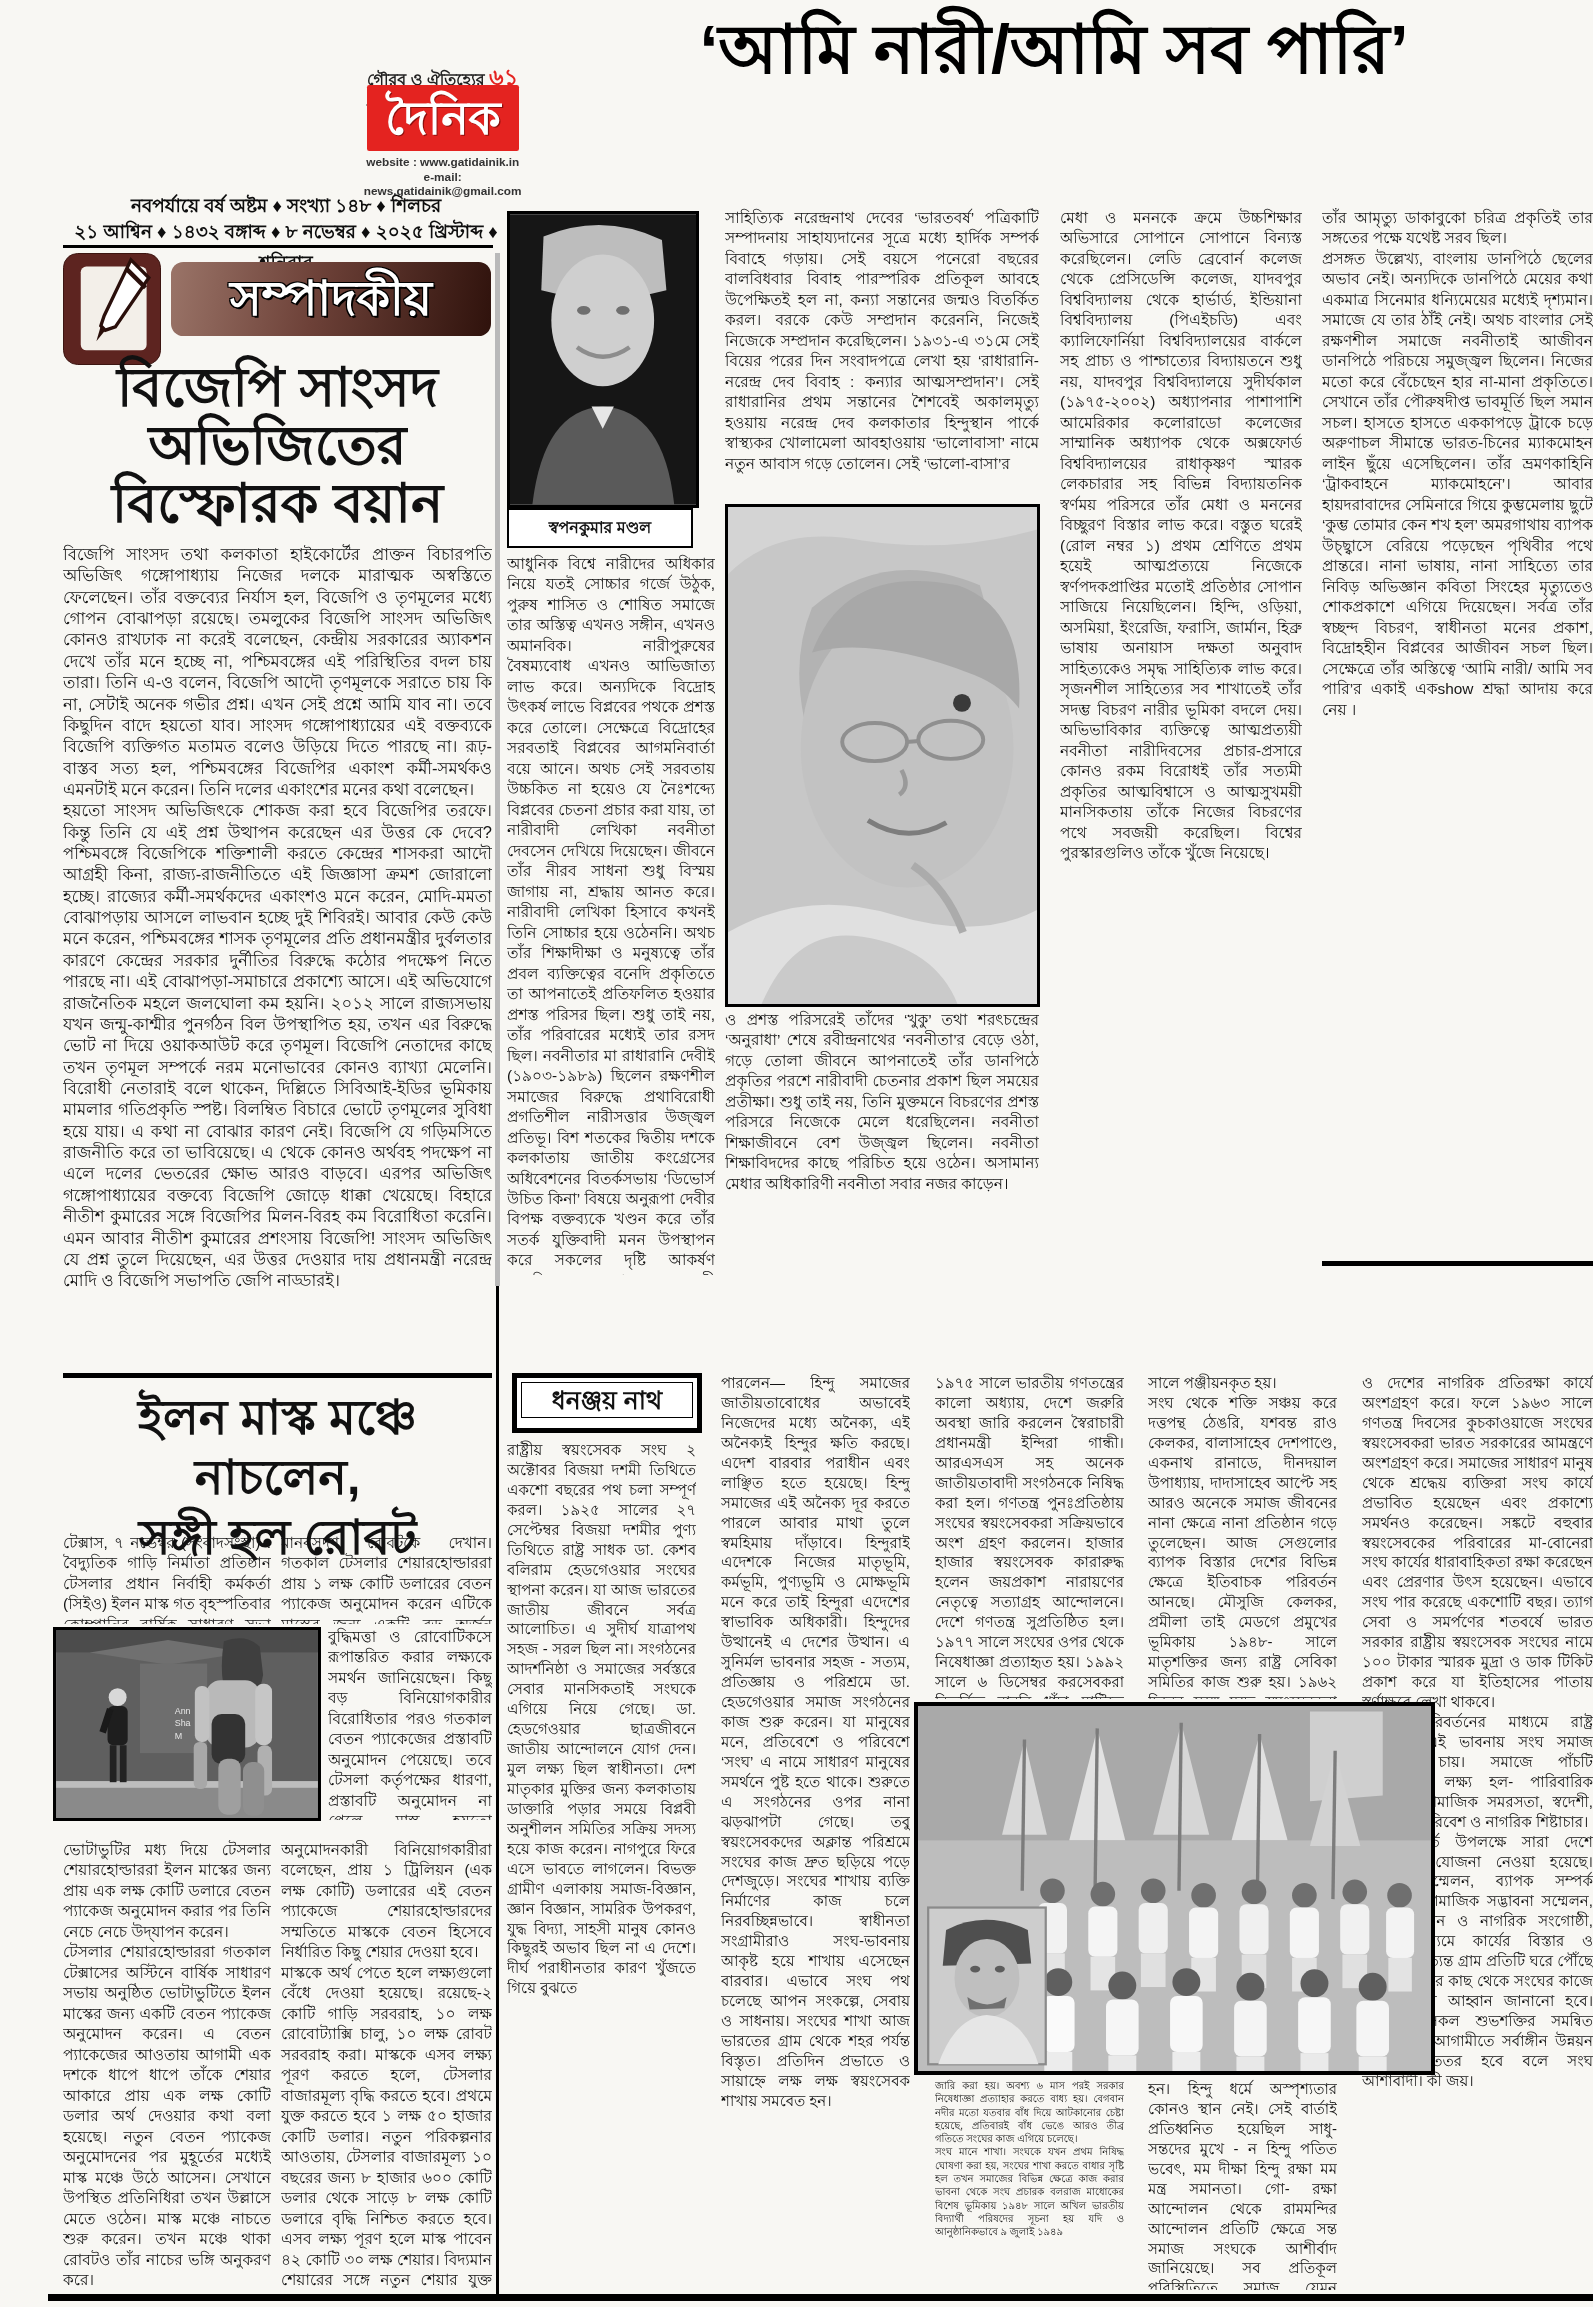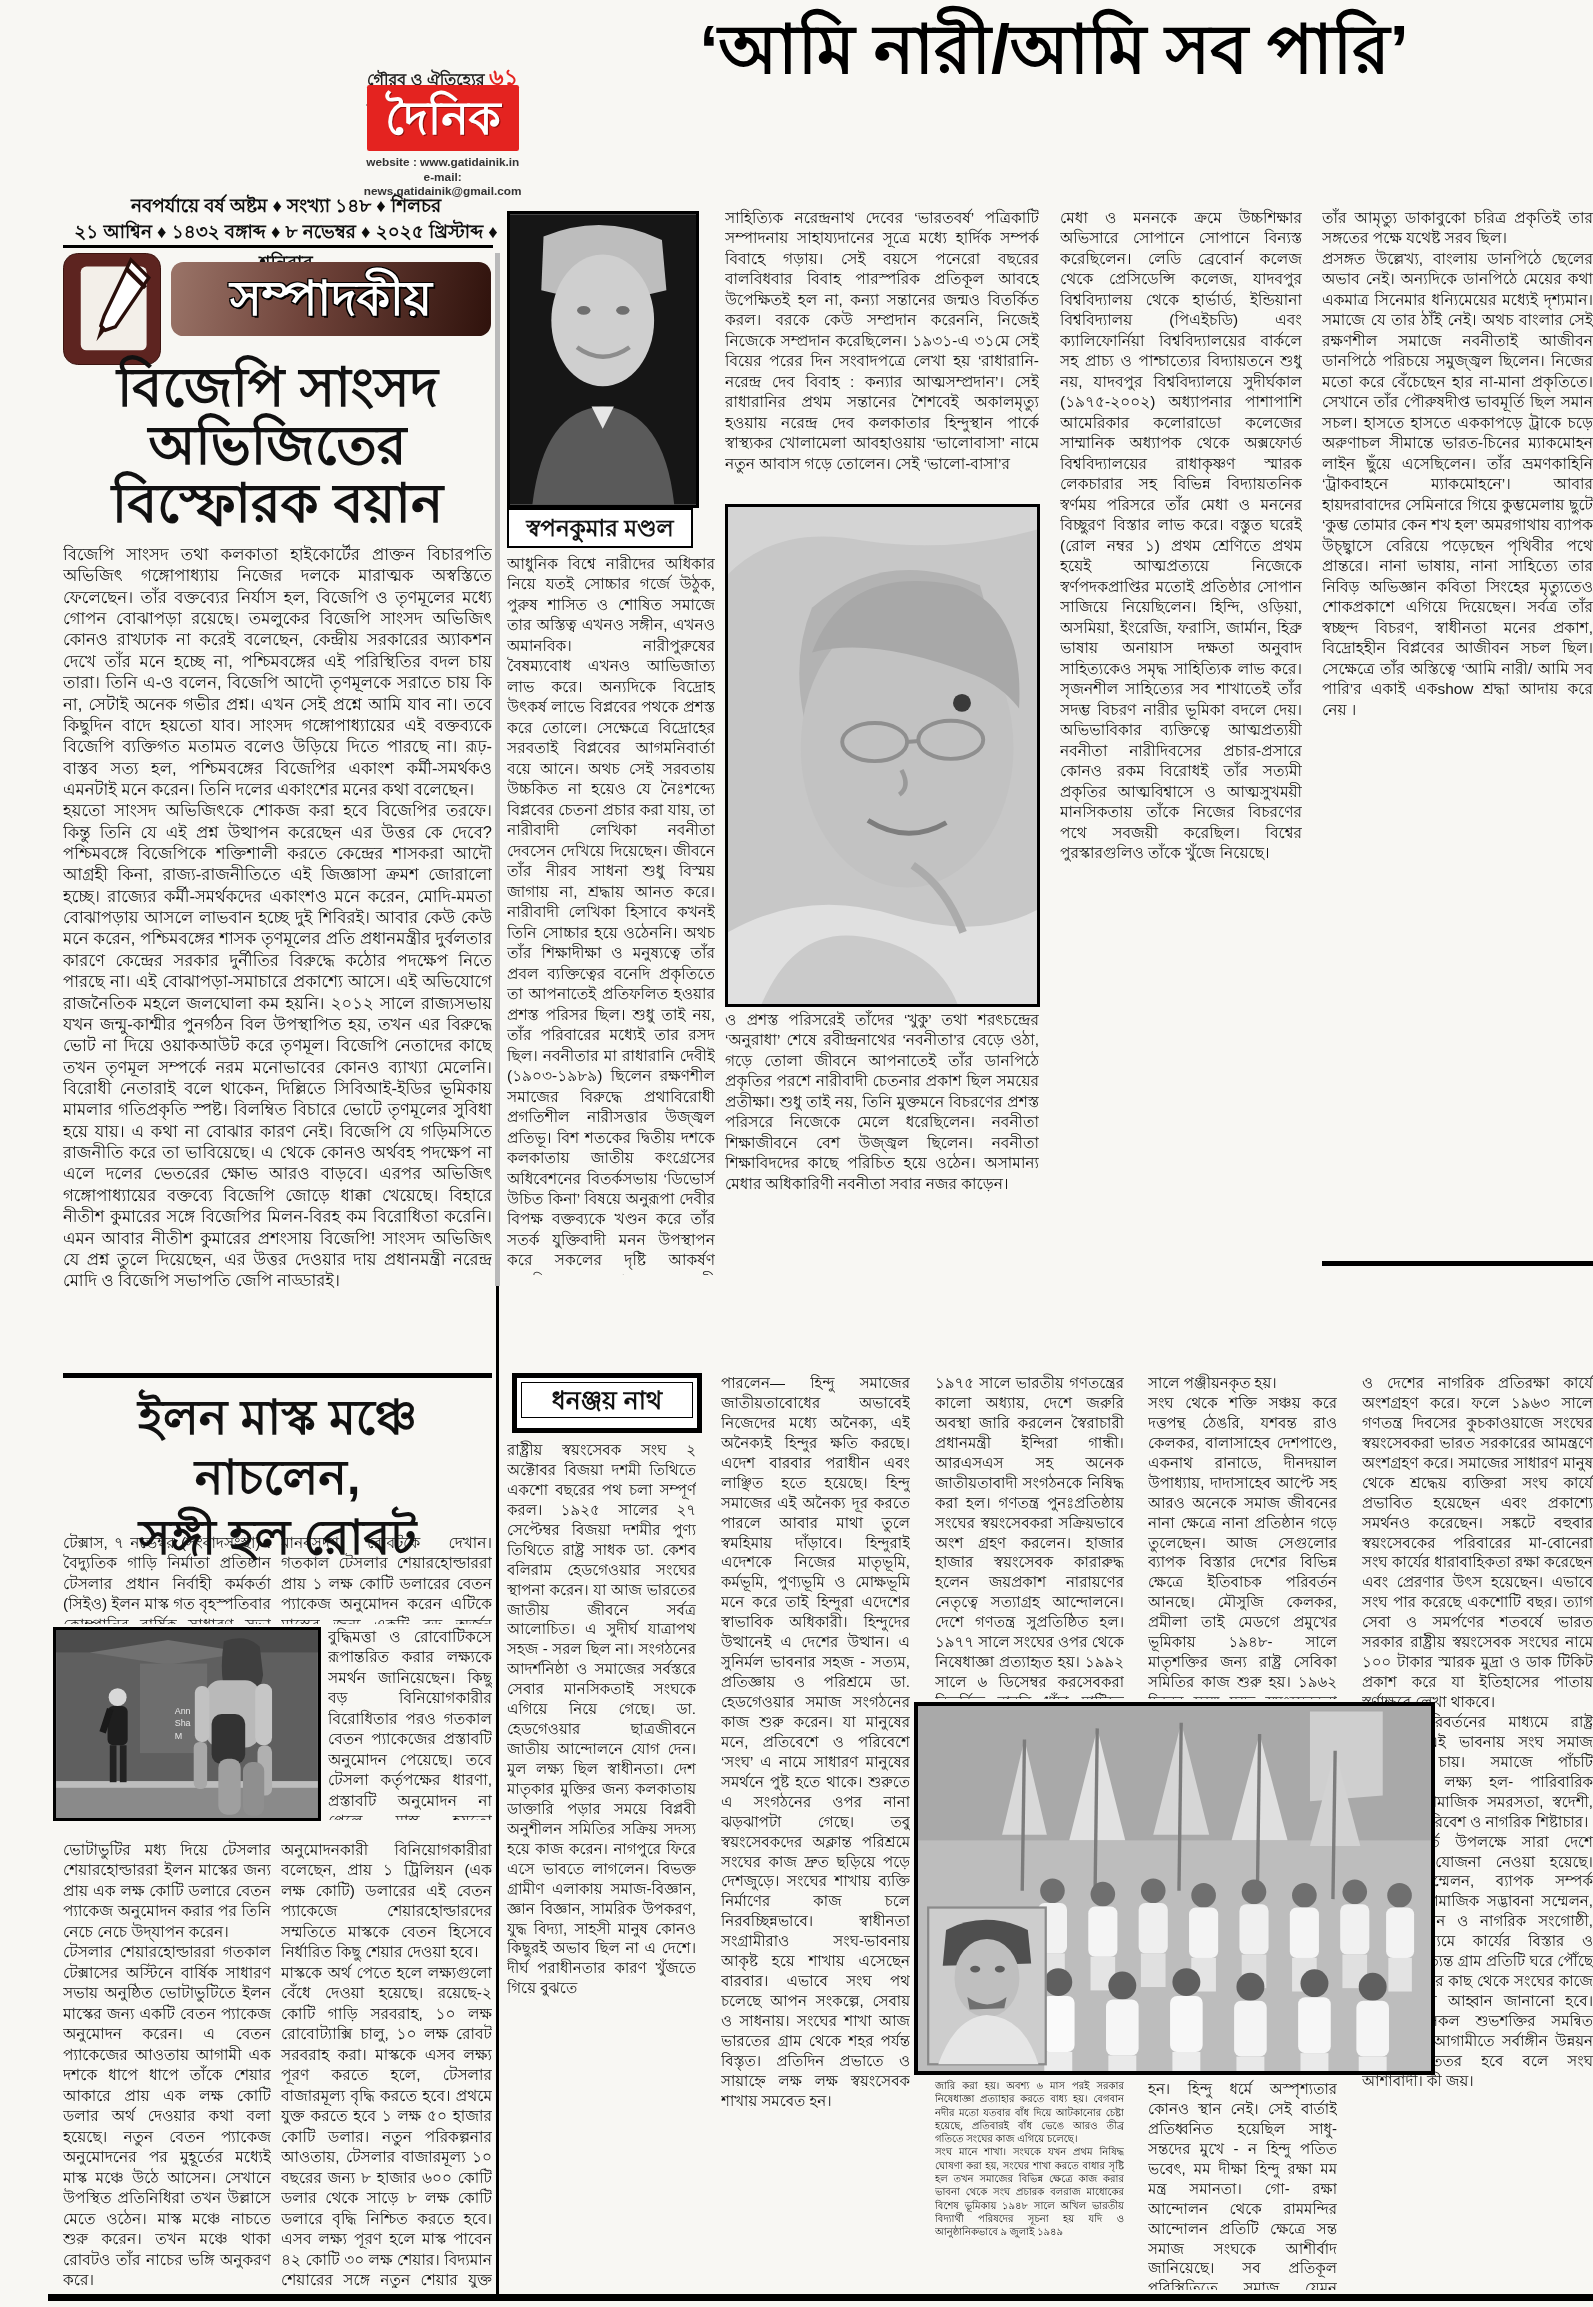--- a/index.html
+++ b/index.html
@@ -26,21 +26,21 @@
              text-align:center;line-height:74px;
              text-shadow:1.7px 1.7px 0 #000,-1.1px -1.1px 0 #000,1.1px -1.1px 0 #000,-1.1px 1.1px 0 #000;}
   #ed-icon-box{background:#5d2420;border-radius:14.6px;border:1.7px solid #3c1511;}
   .ed-head{font-size:54px;font-weight:900;line-height:1.07;text-align:center;}
   .sec-head{font-size:69px;font-weight:900;text-align:center;line-height:1.05;}
   .musk-head{font-size:48px;font-weight:900;text-align:center;line-height:1.25;}
   .byline-box{border:5px solid #000;background:#fff;}
   .byline-inner{border:1.7px solid #000;margin:3.9px;font-size:25px;font-weight:900;
                 text-align:center;line-height:34px;}
   .photo{border:3.4px solid #000;background:#c9c9c9;overflow:hidden;}
-  .caption-box{border:2.2px solid #000;background:#fff;font-size:23px;font-weight:900;
+  .caption-box{border:2.2px solid #000;background:#fff;font-size:16px;font-weight:900;
                text-align:center;line-height:36px;}
   .rule{background:#000;}
   .gray-divider{background:#b9b9b9;}
   svg{display:block;}
 </style>
 </head>
 <body>
 
 <div id="page">
 

